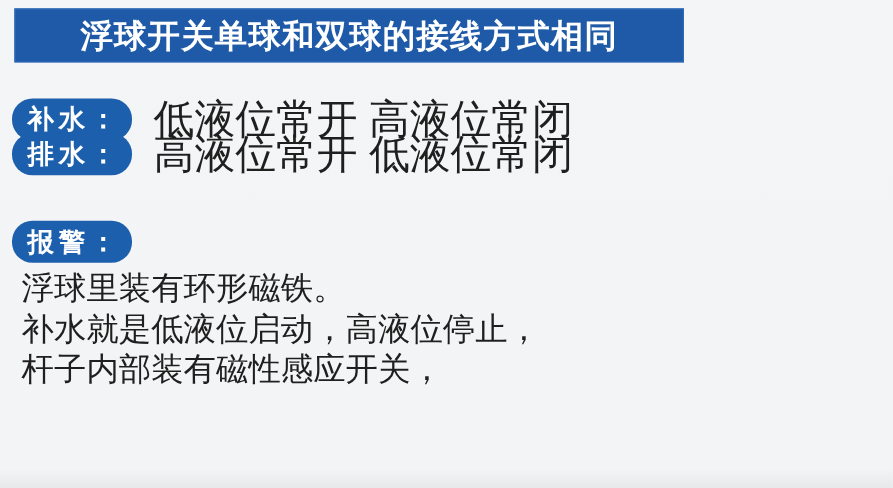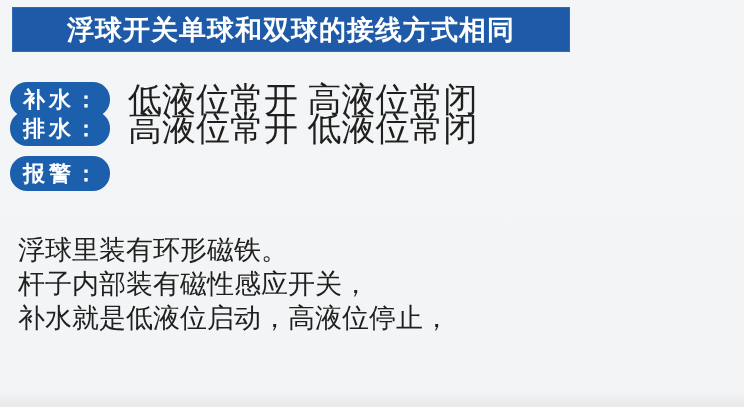--- a/index.html
+++ b/index.html
@@ -39,21 +39,21 @@
   }
   .row {
     position: absolute;
     left: 10px;
     height: 35px;
     display: flex;
     align-items: center;
   }
   .row-1 { top: 82px; }
   .row-2 { top: 111px; }
-  .row-3 { top: 156px; gap: 24px; }
+  .row-3 { top: 184px; gap: 24px; }
   .badge {
     width: 100px;
     height: 35px;
     background: #1c5fad;
     border-radius: 17px;
     display: flex;
     align-items: center;
     justify-content: center;
     flex: 0 0 auto;
   }
@@ -67,21 +67,21 @@
   }
   .row-desc {
     margin-left: 18px;
     font-size: 34px;
     color: #1f1f1f;
     white-space: nowrap;
   }
   .paragraph {
     position: absolute;
     left: 18px;
-    top: 233px;
+    top: 223px;
     width: 710px;
   }
   .para-line {
     font-size: 27px;
     line-height: 34px;
     color: #1f1f1f;
     white-space: nowrap;
   }
 </style>
 </head>
@@ -108,17 +108,17 @@
   </div>
 
   <div class="row row-3">
     <div class="badge">
       <span class="badge-label">报警：</span>
     </div>
   </div>
 
   <div class="paragraph">
     <div class="para-line">浮球里装有环形磁铁。</div>
+    <div class="para-line">补水就是低液位启动，高液位停止，</div>
     <div class="para-line">杆子内部装有磁性感应开关，</div>
-    <div class="para-line">补水就是低液位启动，高液位停止，</div>
   </div>
 
 </div>
 
 </body></html>

